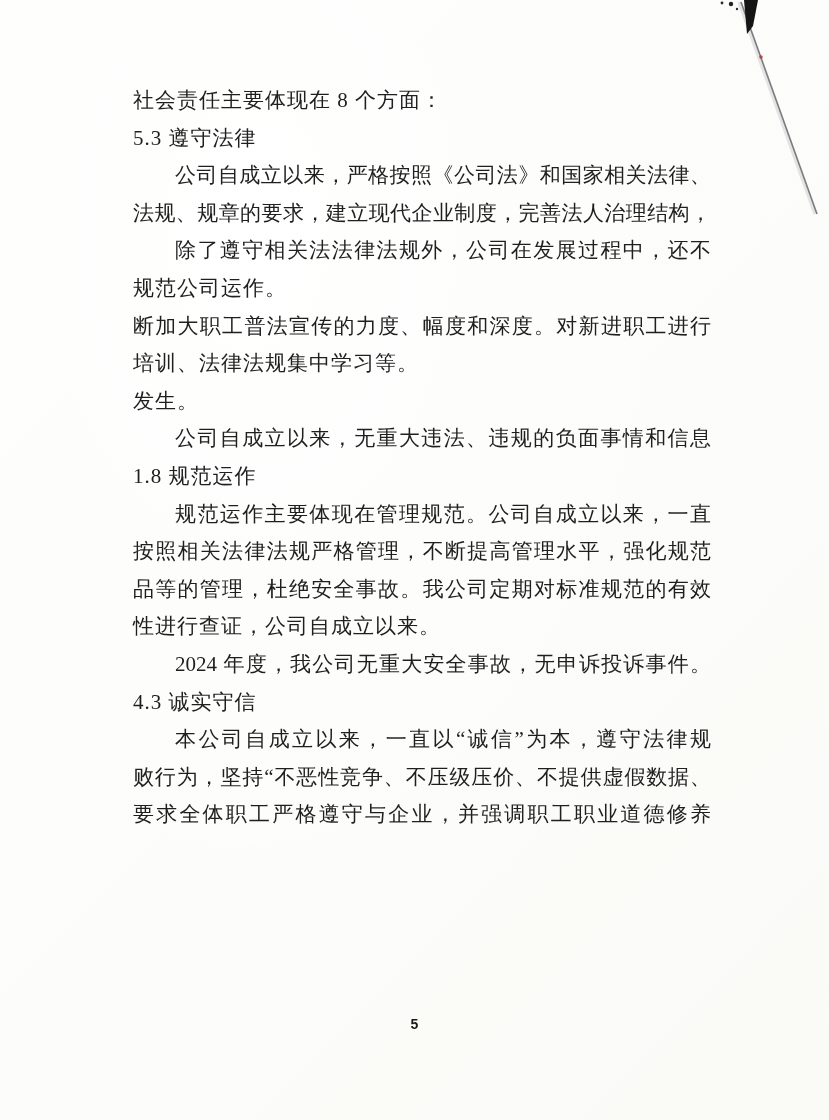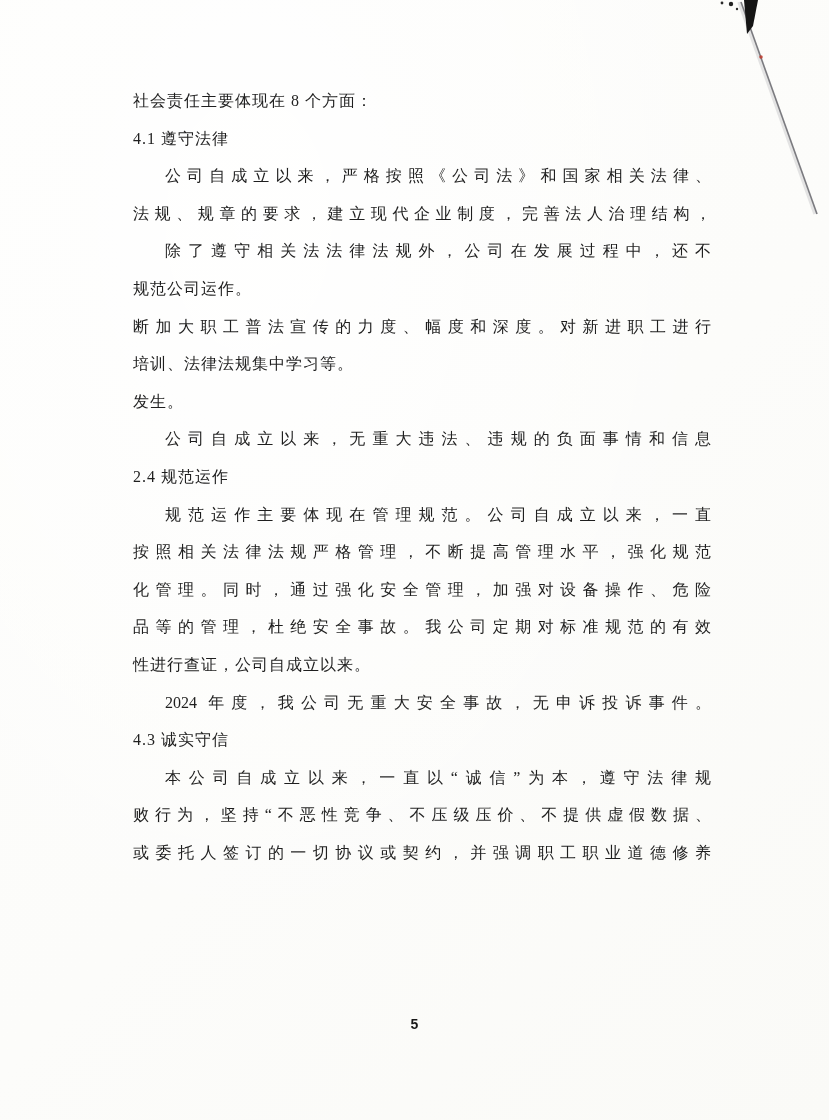--- a/index.html
+++ b/index.html
@@ -22,21 +22,21 @@
       linear-gradient(135deg, #fdfdfb 0%, var(--paper) 55%, #faFaf7 100%);
     color: var(--ink);
   }
   .body-text {
     position: absolute;
     left: 133px;
     top: 82px;
     width: 578px;
   }
   .line {
-    font-size: 16px;
+    font-size: 21px;
     line-height: 37.6px;
     height: 37.6px;
     letter-spacing: 1px;
     text-align: left;
     white-space: normal;
     overflow: visible;
   }
   .fill {
     letter-spacing: 0;
     text-align: justify;
@@ -76,37 +76,36 @@
       <polygon points="744,0 758,0 753,26 747,34"></polygon>
       <circle cx="731" cy="4" r="2.2" fill="#222222"></circle>
       <circle cx="722" cy="3" r="1.4" fill="#2a2a2a"></circle>
       <circle cx="737" cy="9" r="1.2" fill="#2a2a2a"></circle>
     </g>
     <circle cx="761" cy="57" r="1.8" fill="#c0392b" opacity="0.85"></circle>
   </svg>
 
   <div class="body-text">
     <div class="line">社会责任主要体现在 8 个方面：</div>
-    <div class="line">4.1 遵守法律</div>
+    <div class="line">5.3 遵守法律</div>
     <div class="line fill indent">公司自成立以来，严格按照《公司法》和国家相关法律、</div>
     <div class="line fill">法规、规章的要求，建立现代企业制度，完善法人治理结构，</div>
     <div class="line fill indent">除了遵守相关法法律法规外，公司在发展过程中，还不</div>
     <div class="line">规范公司运作。</div>
     <div class="line fill">断加大职工普法宣传的力度、幅度和深度。对新进职工进行</div>
     <div class="line">培训、法律法规集中学习等。</div>
     <div class="line">发生。</div>
     <div class="line fill indent">公司自成立以来，无重大违法、违规的负面事情和信息</div>
-    <div class="line">2.4 规范运作</div>
+    <div class="line">1.8 规范运作</div>
     <div class="line fill indent">规范运作主要体现在管理规范。公司自成立以来，一直</div>
     <div class="line fill">按照相关法律法规严格管理，不断提高管理水平，强化规范</div>
-    <div class="line fill">化管理。同时，通过强化安全管理，加强对设备操作、危险</div>
     <div class="line fill">品等的管理，杜绝安全事故。我公司定期对标准规范的有效</div>
     <div class="line">性进行查证，公司自成立以来。</div>
     <div class="line fill indent">2024 年度，我公司无重大安全事故，无申诉投诉事件。</div>
     <div class="line">4.3 诚实守信</div>
     <div class="line fill indent">本公司自成立以来，一直以“诚信”为本，遵守法律规</div>
     <div class="line fill">败行为，坚持“不恶性竞争、不压级压价、不提供虚假数据、</div>
-    <div class="line fill">或委托人签订的一切协议或契约，并强调职工职业道德修养</div>
+    <div class="line fill">要求全体职工严格遵守与企业，并强调职工职业道德修养</div>
   </div>
 
   <div class="page-number">5</div>
 
 </div>
 
 </body></html>

